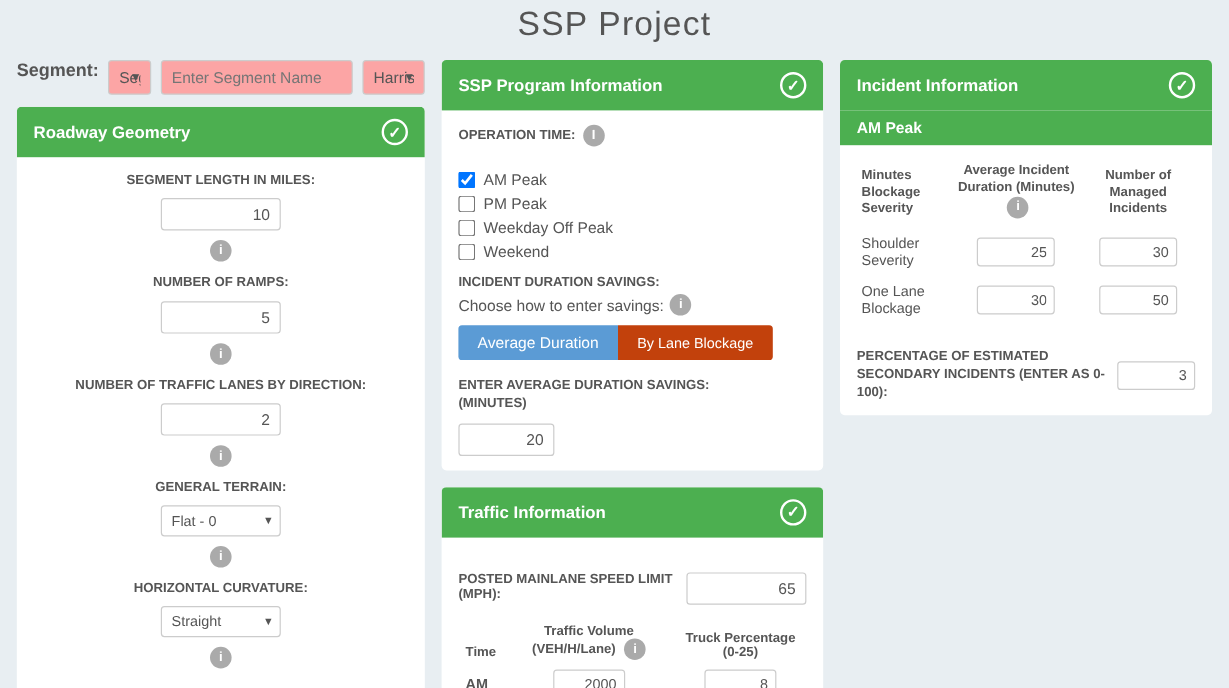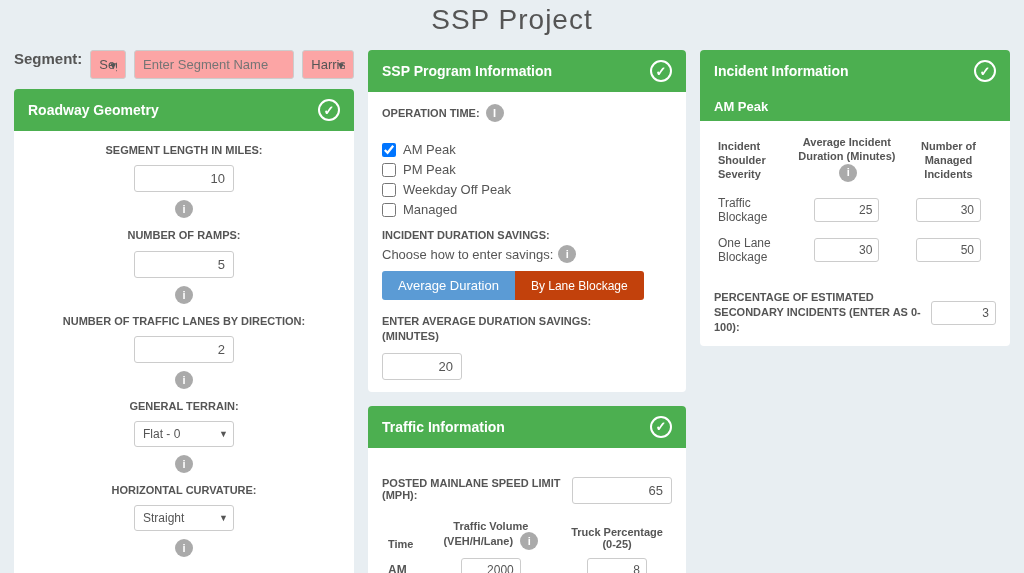--- a/index.html
+++ b/index.html
@@ -470,21 +470,21 @@
         <div class="checkbox-row">
           <input type="checkbox" style="">
           <span>PM Peak</span>
         </div>
         <div class="checkbox-row">
           <input type="checkbox" style="">
           <span>Weekday Off Peak</span>
         </div>
         <div class="checkbox-row">
           <input type="checkbox" style="">
-          <span>Managed</span>
+          <span>Weekend</span>
         </div>
 
         <div class="incident-duration-label">INCIDENT DURATION SAVINGS:</div>
 
         <div class="choose-savings-label">
           <span>Choose how to enter savings:</span>
           <div class="info-icon">
             <span>i</span>
           </div>
         </div>
@@ -557,33 +557,33 @@
         <div class="check-icon">
           <span>✓</span>
         </div>
       </div>
       <div class="card-body">
         <div class="am-peak-bar">AM Peak</div>
         <div class="incident-table-wrapper">
           <table class="incident-table">
             <thead>
               <tr>
-                <th class="severity-col">Incident Shoulder Severity</th>
+                <th class="severity-col">Minutes Blockage Severity</th>
                 <th>
                   <span>Average Incident Duration (Minutes)</span>
                   <div class="info-icon" style="display:inline-flex;margin-left:3px;">
                     <span>i</span>
                   </div>
                 </th>
                 <th>Number of Managed Incidents</th>
               </tr>
             </thead>
             <tbody>
               <tr>
-                <td class="severity-col">Traffic Blockage</td>
+                <td class="severity-col">Shoulder Severity</td>
                 <td>
                   <input class="incident-input" type="text" value="25" style="">
                 </td>
                 <td>
                   <input class="incident-input" type="text" value="30" style="">
                 </td>
               </tr>
               <tr>
                 <td class="severity-col">One Lane Blockage</td>
                 <td>

